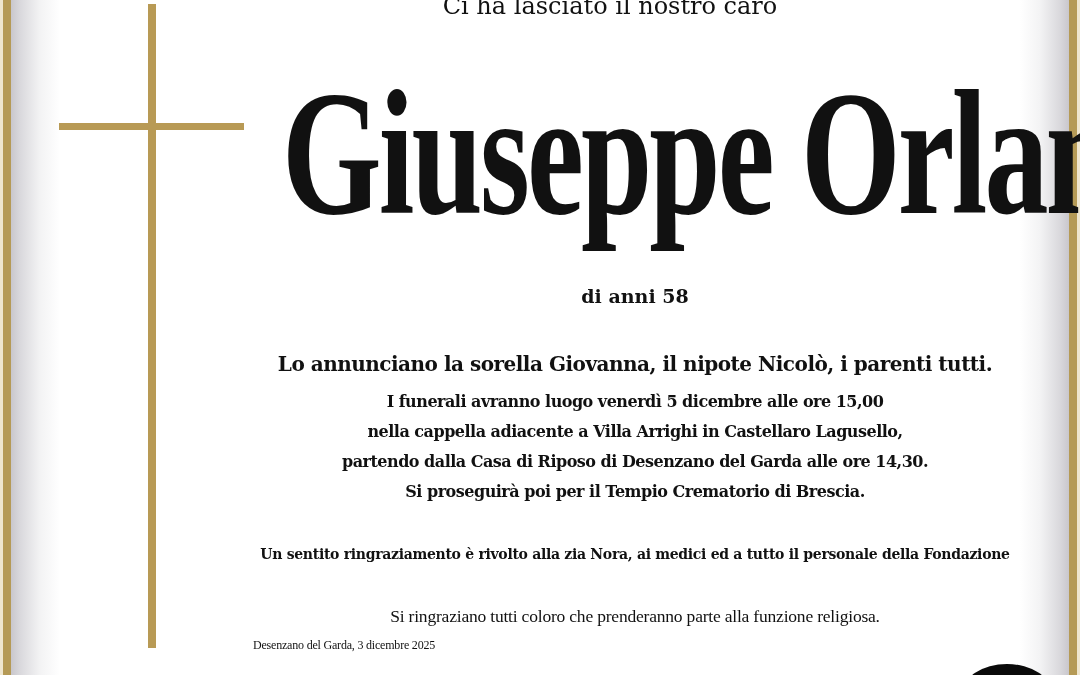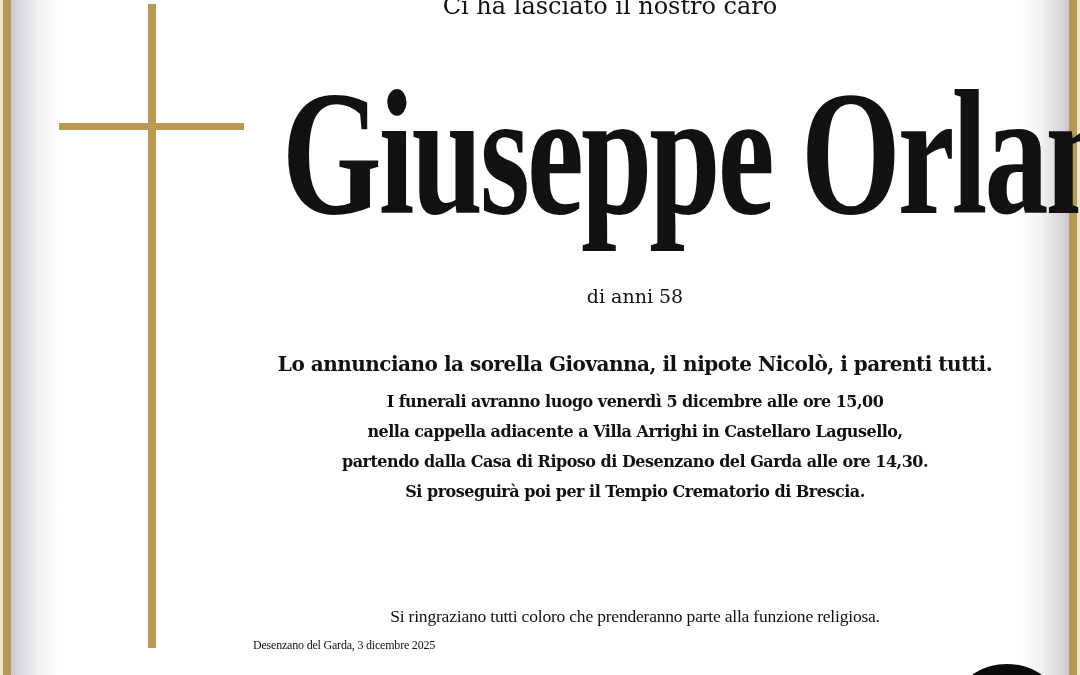--- a/index.html
+++ b/index.html
@@ -35,21 +35,21 @@
   }
   .name {
     top:58px; left:282px; width:752px; height:200px;
     font-family:"Liberation Serif", "DejaVu Serif", serif; font-weight:bold;
     font-size:178px; line-height:190px; letter-spacing:-4px;
     transform: scaleX(0.72); transform-origin: left top;
     text-align:left; width:auto;
   }
   .age {
     top:285px; left:500px; width:270px; text-align:center;
-    font-size:19px; font-weight:normal;
+    font-size:19px; font-weight:bold;
   }
   .body-block {
     position:absolute; left:240px; width:790px; text-align:center;
   }
   .announce { top:352px; font-size:20px; font-weight:bold; letter-spacing:-0.5px;text-align:center; }
   .funeral { top:387px; font-size:16px; font-weight:bold; line-height:30px; letter-spacing:-0.5px; }
   .thanks { top:543px; font-size:14px; font-weight:bold; line-height:23px; letter-spacing:-0.3px; }
   .thanks-all {
     top:606px; font-family:"Liberation Serif", serif; font-size:17.5px; letter-spacing:-0.2px;
   }
@@ -83,19 +83,20 @@
 <div class="body-block announce">Lo annunciano la sorella Giovanna, il nipote Nicolò, i parenti tutti.</div>
 
 <div class="body-block funeral">
   <span class="para">I funerali avranno luogo venerdì 5 dicembre alle ore 15,00</span>
   <span class="para">nella cappella adiacente a Villa Arrighi in Castellaro Lagusello,</span>
   <span class="para">partendo dalla Casa di Riposo di Desenzano del Garda alle ore 14,30.</span>
   <span class="para">Si proseguirà poi per il Tempio Crematorio di Brescia.</span>
 </div>
 
 <div class="body-block thanks">
+  <span class="para">Un sentito ringraziamento è rivolto alla zia Nora, ai medici ed a tutto il personale della Fondazione</span>
 </div>
 
 <div class="body-block thanks-all">Si ringraziano tutti coloro che prenderanno parte alla funzione religiosa.</div>
 
 <div class="place-date">Desenzano del Garda, 3 dicembre 2025</div>
 
 <div class="badge"></div>
 
 </body></html>

